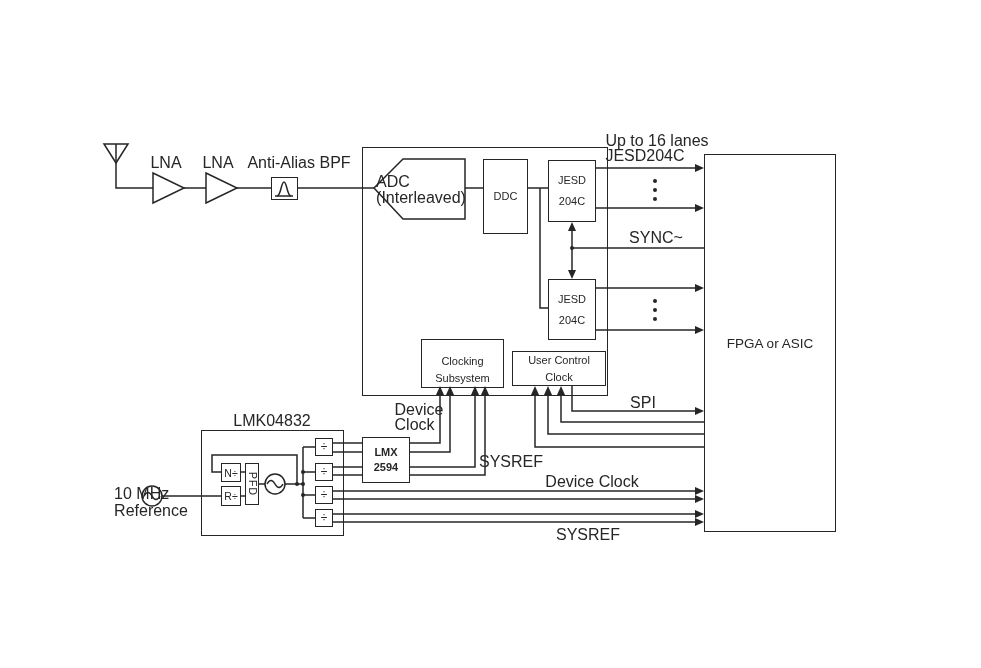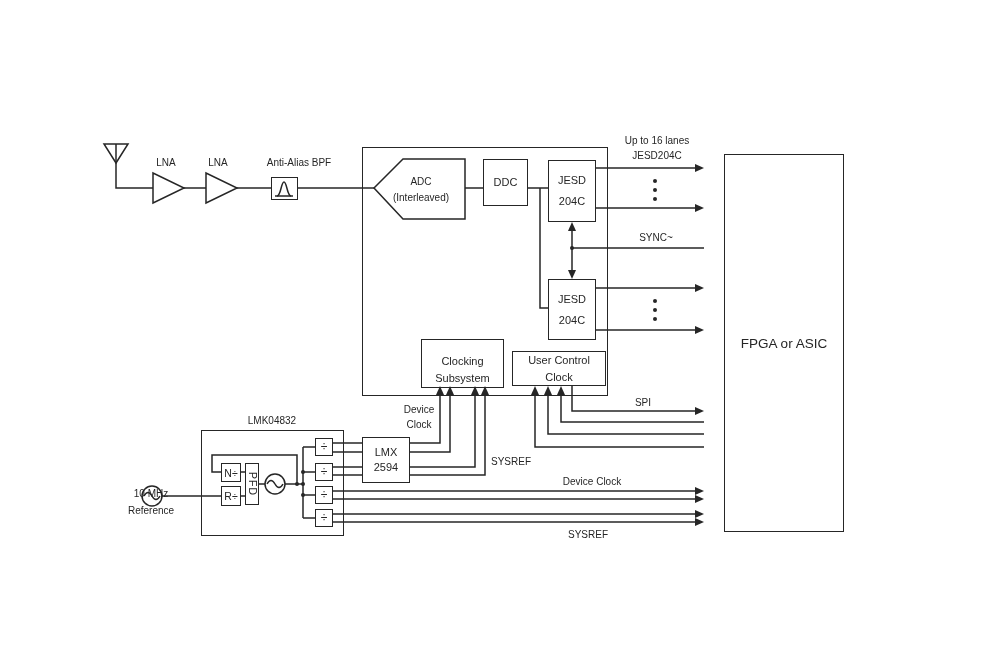--- a/index.html
+++ b/index.html
@@ -6,31 +6,31 @@
   #canvas{position:relative;width:981px;height:668px;background:#ffffff;overflow:hidden;
           font-family:"Liberation Sans",sans-serif;color:#262626;}
   svg{position:absolute;left:0;top:0;}
   .wire{stroke:#262626;stroke-width:1.5;fill:none;}
   .shape{stroke:#262626;stroke-width:1.5;fill:none;}
   .ah{fill:#262626;stroke:none;}
   .dot{fill:#262626;stroke:none;}
   .box{position:absolute;border:1.5px solid #262626;box-sizing:border-box;background:transparent;
        display:flex;flex-direction:column;align-items:center;justify-content:center;
        text-align:center;font-size:11px;line-height:17px;}
-  .lbl{position:absolute;transform:translateX(-50%);text-align:center;white-space:nowrap;
-       font-size:10px;line-height:14px;}
+  .lbl{position:absolute;transform:translateX(-50%);text-align:left;white-space:nowrap;
+       font-size:16px;line-height:14px;}
   .two{line-height:15px;}
   .jesd{line-height:21px;}
   .adcword{line-height:16px;}
   .fpga-box{font-size:13.5px;}
   .tiny{font-size:10.5px;line-height:12px;}
   .pfd-box{font-size:10.5px;}
   .pfd-vert{writing-mode:vertical-rl;text-orientation:mixed;letter-spacing:1px;}
   .divsym{font-size:12px;line-height:12px;}
-  .lmx{line-height:15px;}
+  .lmx{line-height:15px;font-weight:bold;}
   .ref2{line-height:17px;}
 </style>
 </head>
 <body>
 
 <div id="canvas">
 
   <svg width="981" height="668" viewBox="0 0 981 668">
 
     <g>
@@ -155,21 +155,21 @@
   </svg>
 
   <div class="box" style="left:271px;top:177px;width:27px;height:23px;"></div>
   <div class="box" style="left:362px;top:147px;width:246px;height:249px;"></div>
 
   <div class="lbl adcword" style="left:421px;top:174px;">
     <div>ADC</div>
     <div>(Interleaved)</div>
   </div>
 
-  <div class="box" style="left:483px;top:159px;width:45px;height:47px;">
+  <div class="box" style="left:483px;top:159px;width:45px;height:75px;">
     <div>DDC</div>
   </div>
 
   <div class="box jesd" style="left:548px;top:160px;width:48px;height:62px;">
     <div>JESD</div>
     <div>204C</div>
   </div>
   <div class="box jesd" style="left:548px;top:279px;width:48px;height:61px;">
     <div>JESD</div>
     <div>204C</div>
@@ -177,21 +177,21 @@
 
   <div class="box" style="left:421px;top:339px;width:83px;height:49px;justify-content:flex-end;">
     <div>Clocking</div>
     <div>Subsystem</div>
   </div>
   <div class="box" style="left:512px;top:351px;width:94px;height:35px;">
     <div>User Control</div>
     <div>Clock</div>
   </div>
 
-  <div class="box fpga-box" style="left:704px;top:154px;width:120px;height:378px;margin-left:20px;">
+  <div class="box fpga-box" style="left:704px;top:154px;width:132px;height:378px;">
     <div>FPGA or ASIC</div>
   </div>
 
   <div class="box" style="left:201px;top:430px;width:143px;height:106px;"></div>
   <div class="box tiny" style="left:221px;top:463px;width:20px;height:19px;">
     <div>N÷</div>
   </div>
   <div class="box tiny" style="left:221px;top:486px;width:20px;height:20px;">
     <div>R÷</div>
   </div>

